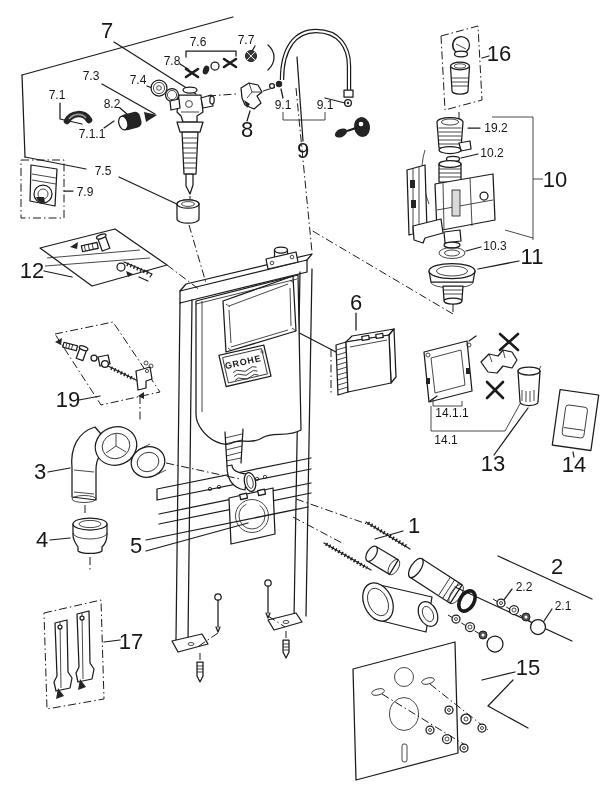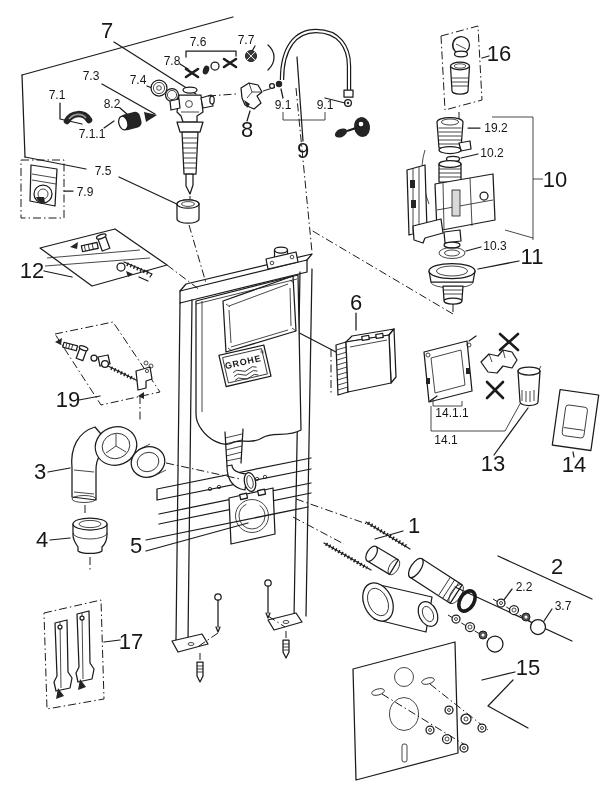--- a/index.html
+++ b/index.html
@@ -481,16 +481,16 @@
   <div class="lbl sm" style="left:452px;top:413px">14.1.1</div>
   <div class="lbl sm" style="left:446px;top:440px">14.1</div>
   <div class="lbl lg" style="left:493px;top:464px">13</div>
   <div class="lbl lg" style="left:574px;top:465px">14</div>
   <div class="lbl lg" style="left:40px;top:472px">3</div>
   <div class="lbl lg" style="left:42px;top:540px">4</div>
   <div class="lbl lg" style="left:136px;top:546px">5</div>
   <div class="lbl lg" style="left:414px;top:526px">1</div>
   <div class="lbl lg" style="left:557px;top:567px">2</div>
   <div class="lbl sm" style="left:524px;top:587px">2.2</div>
-  <div class="lbl sm" style="left:563px;top:606px">3.7</div>
+  <div class="lbl sm" style="left:563px;top:606px">2.1</div>
   <div class="lbl lg" style="left:131px;top:642px">17</div>
   <div class="lbl lg" style="left:528px;top:668px">15</div>
 </div>
 
 </body></html>

